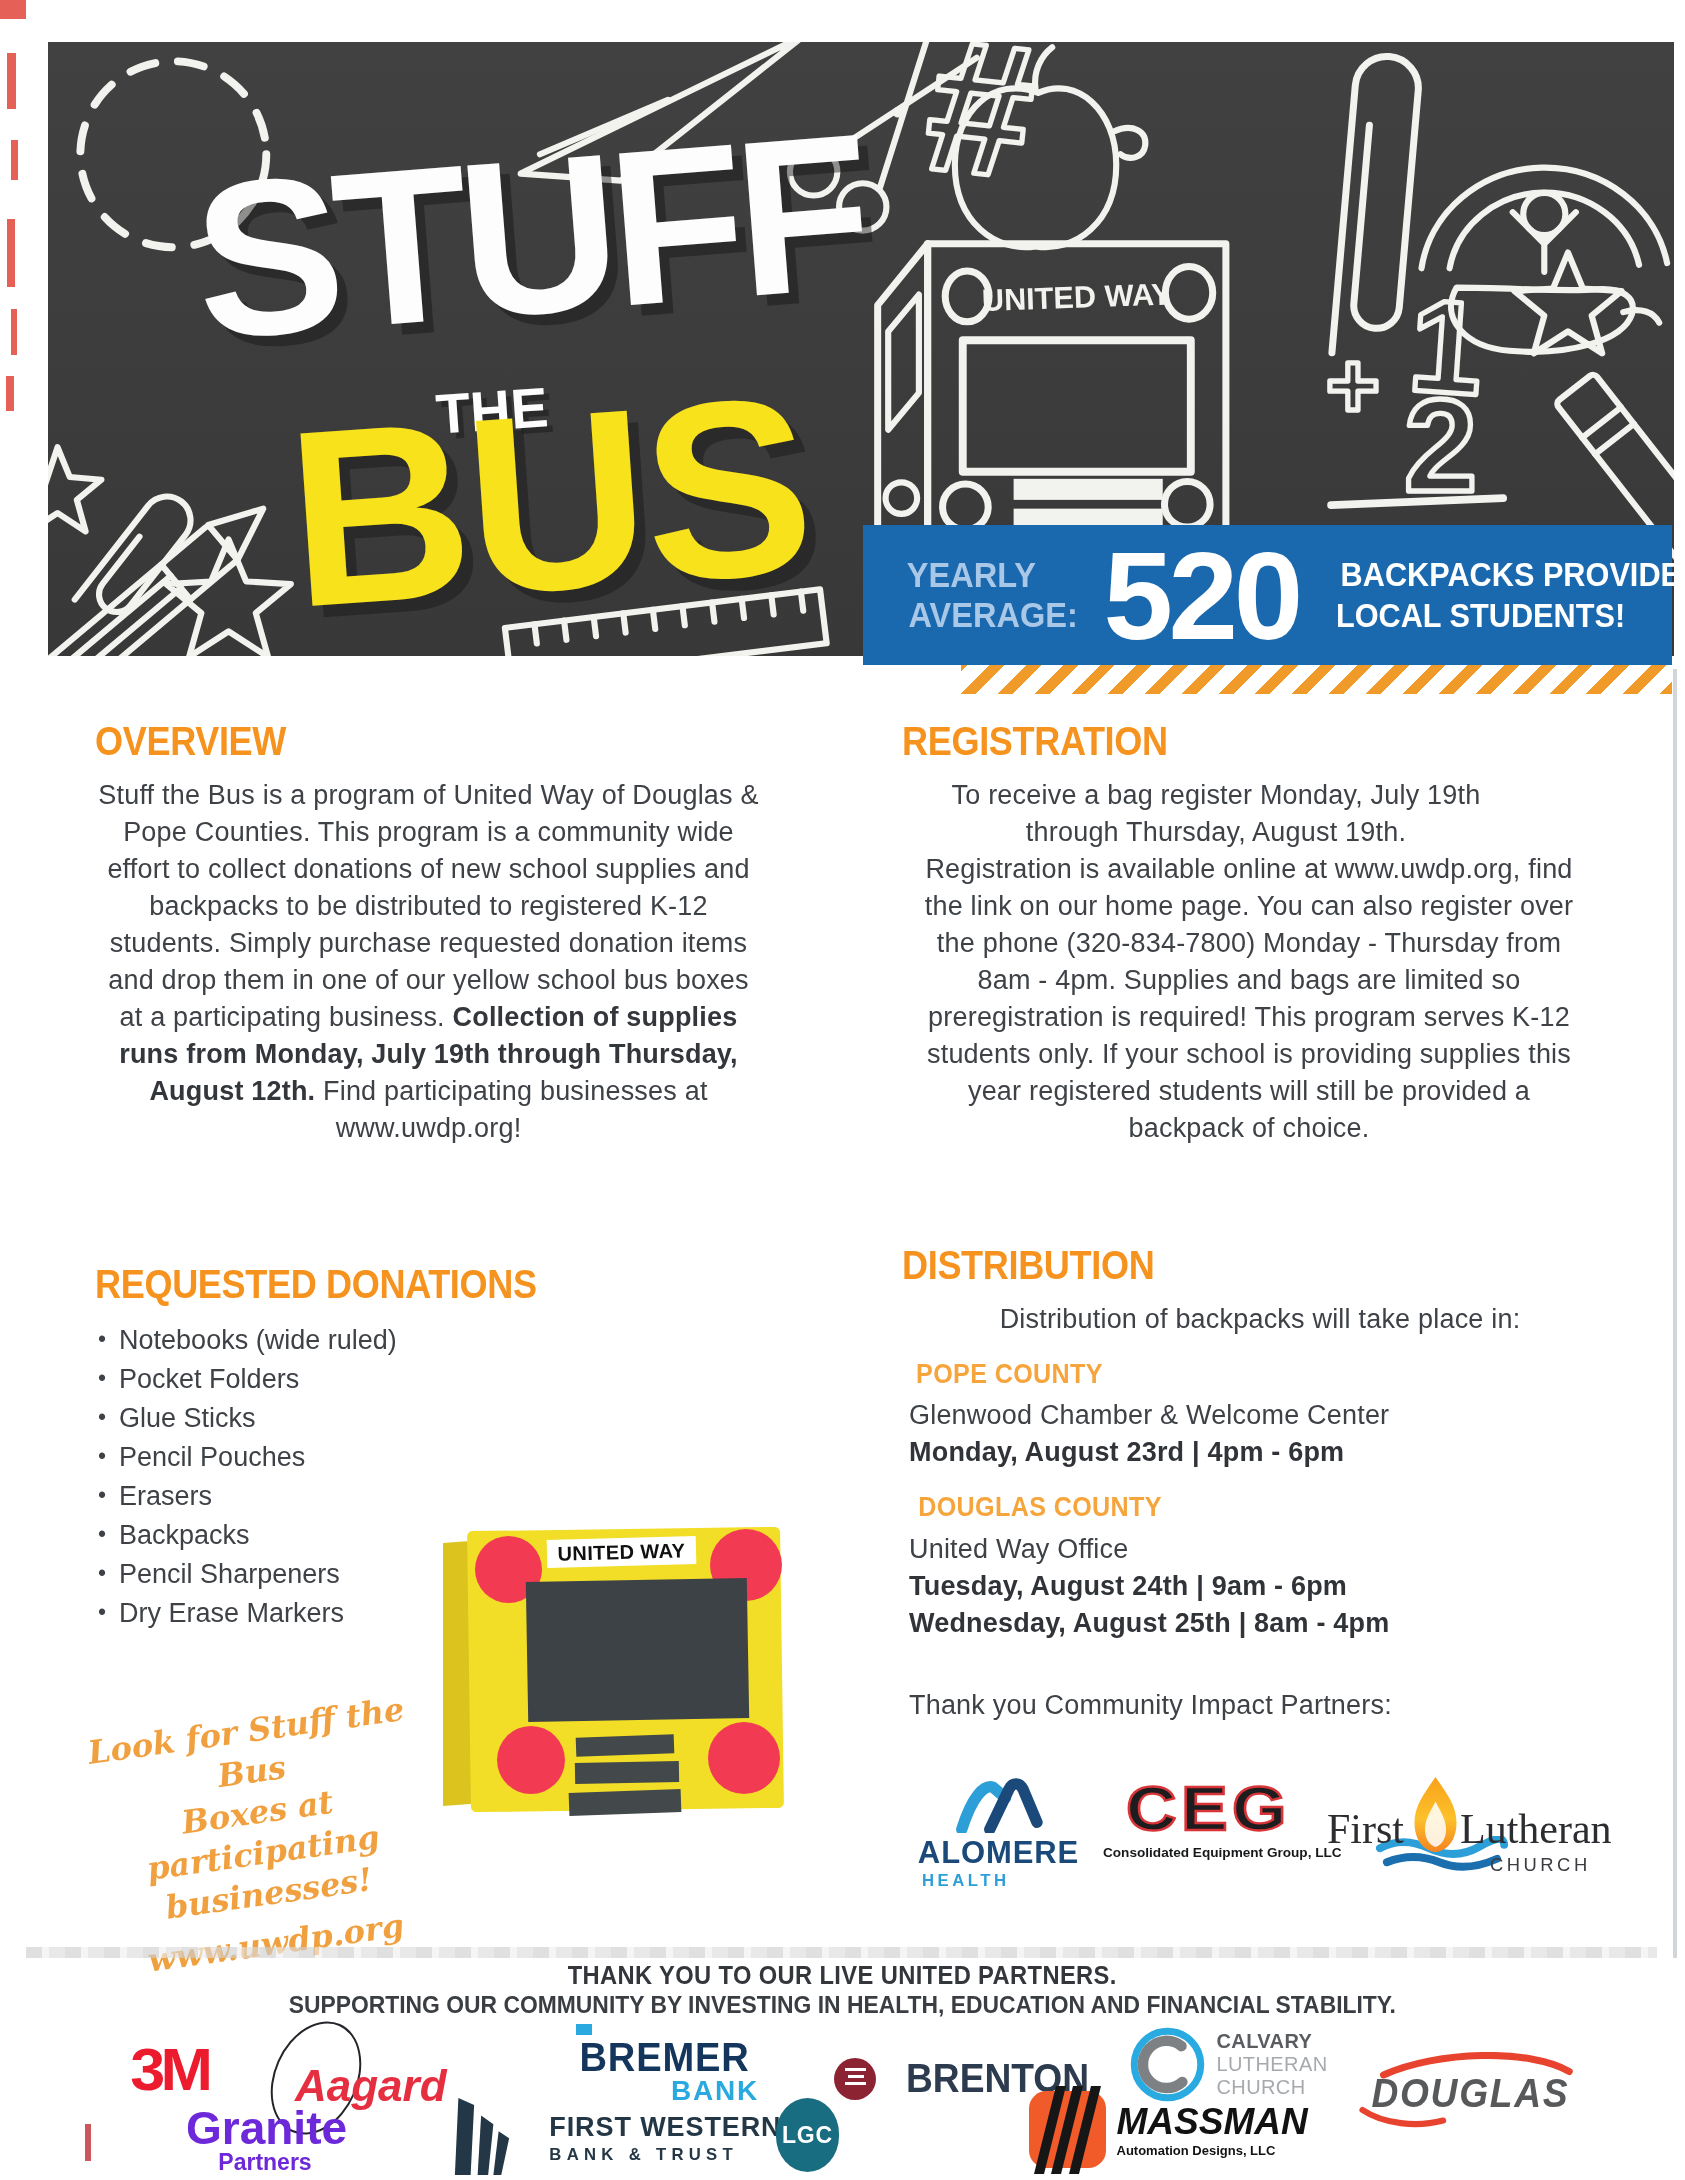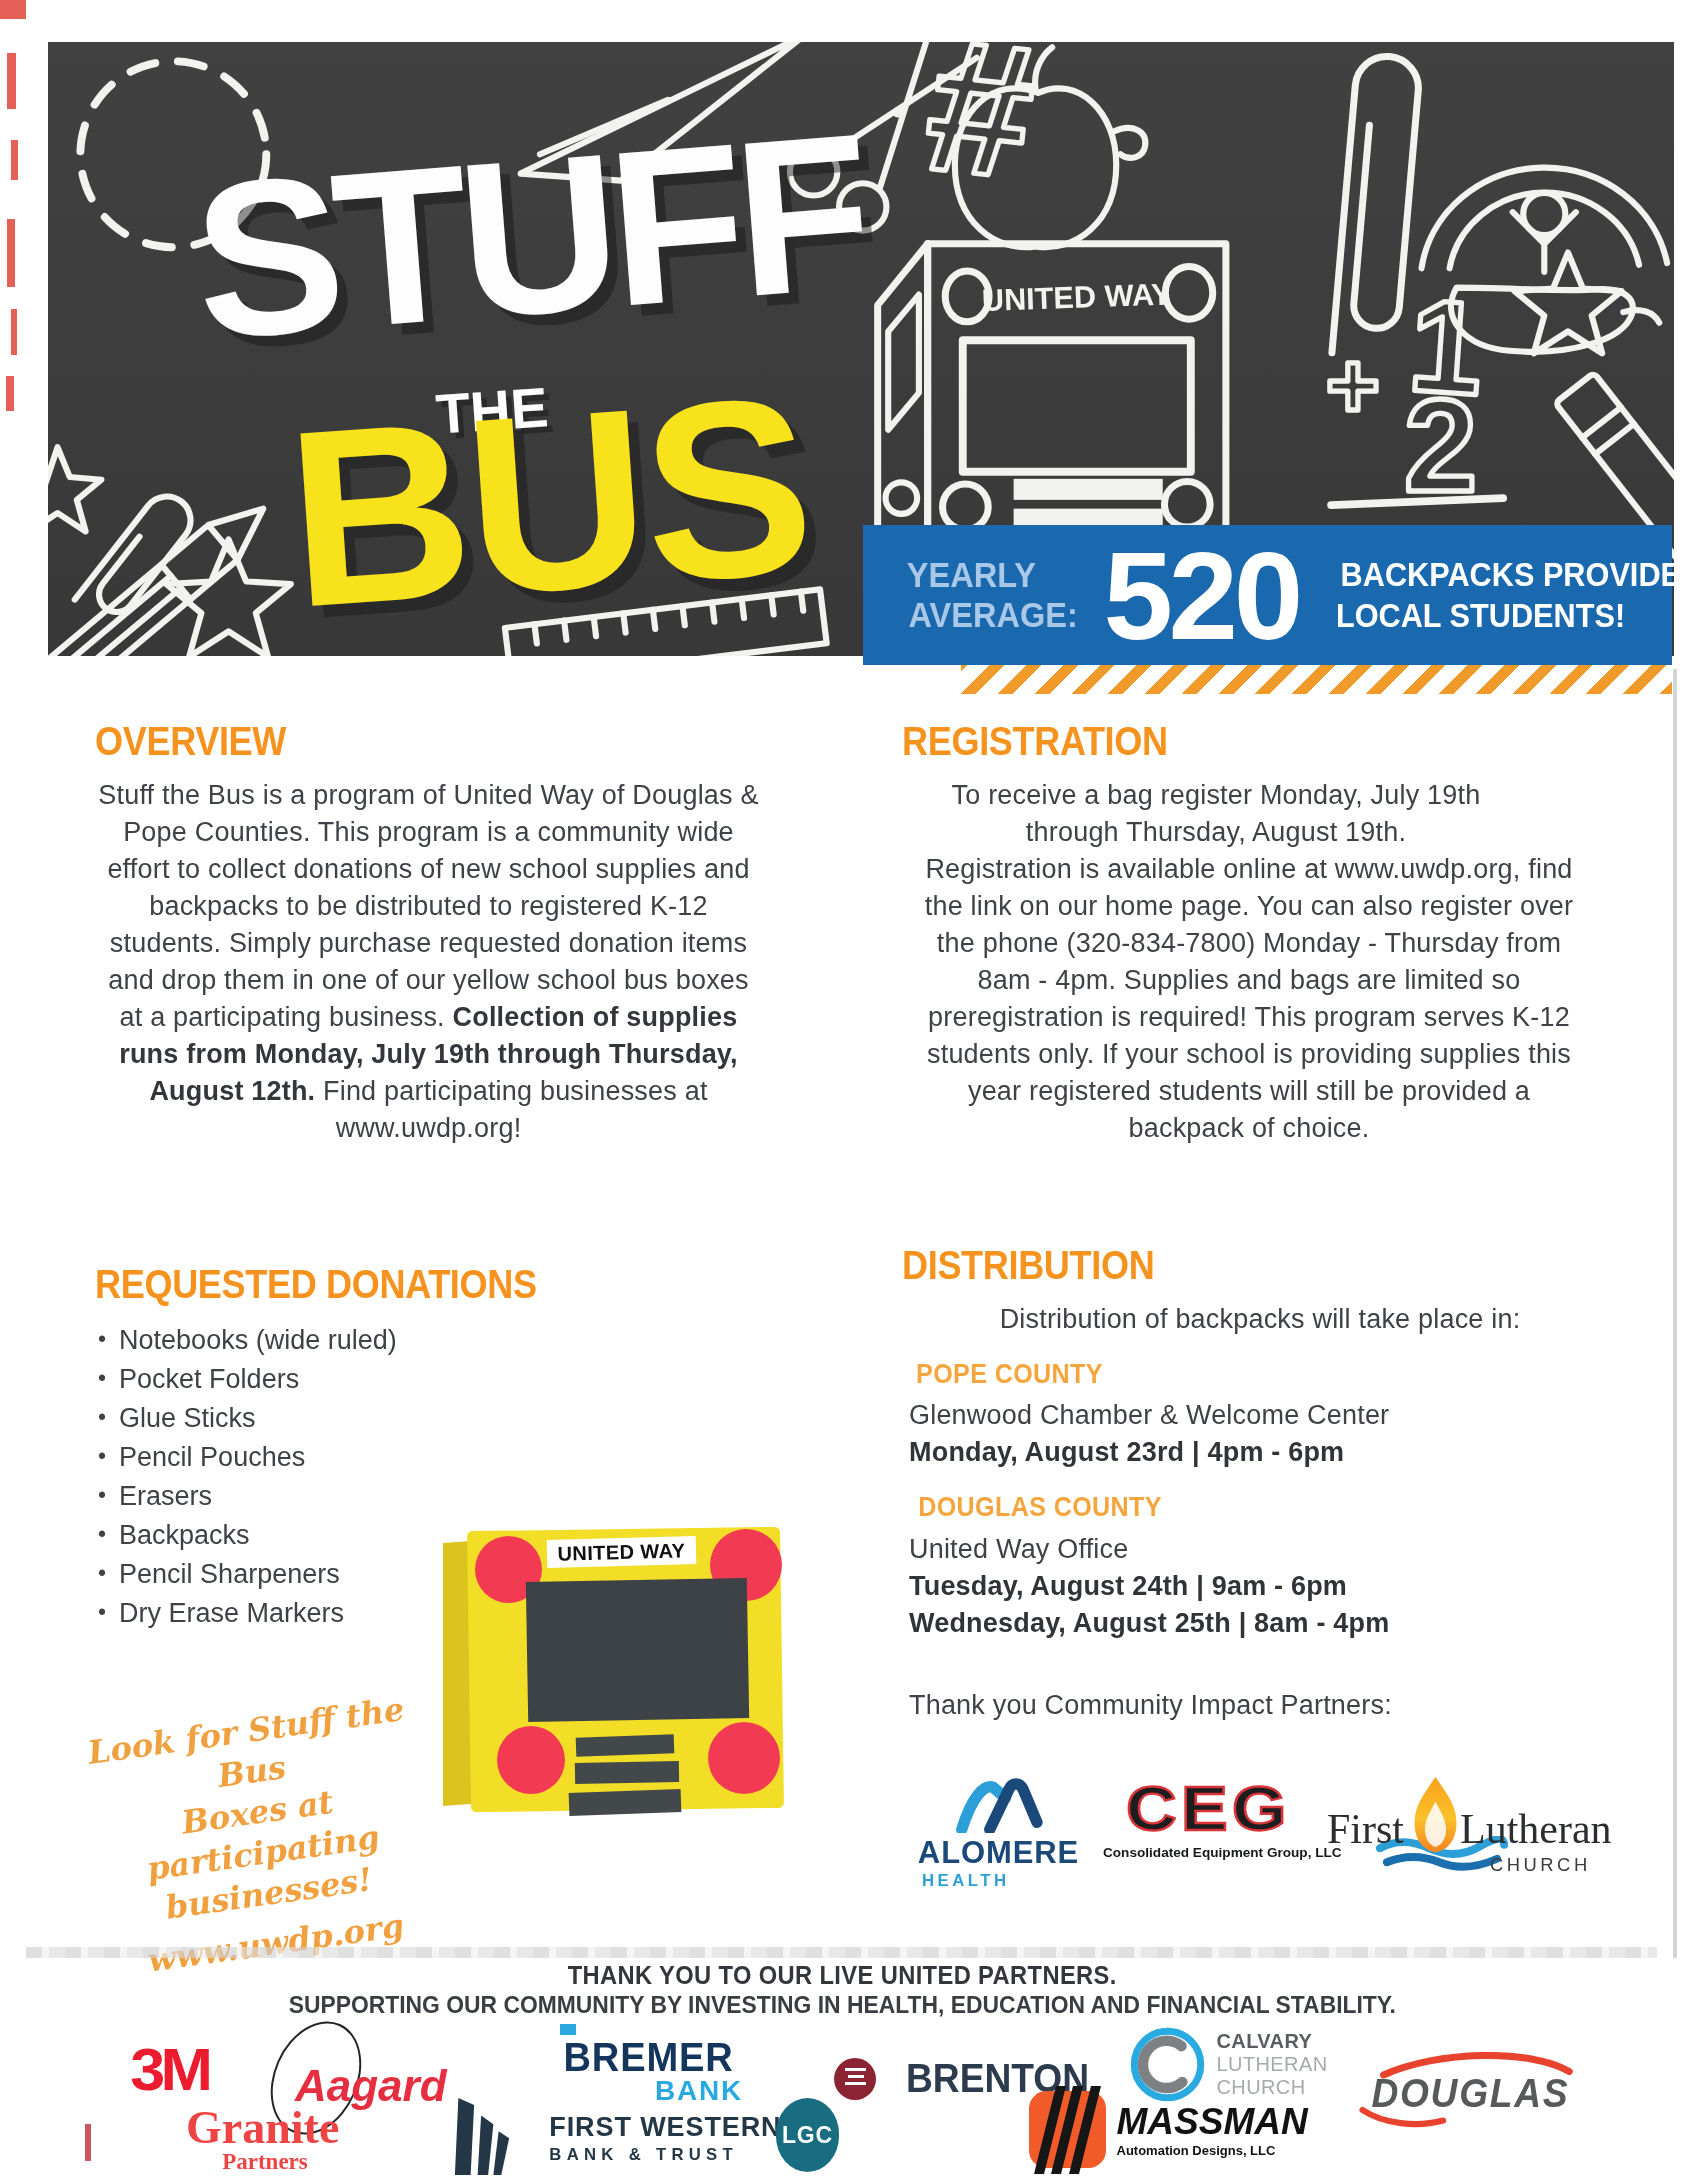--- a/index.html
+++ b/index.html
@@ -67,35 +67,35 @@
   .sep { left:26px; top:1947px; width:1631px; height:10.5px; opacity:.65;
     background:repeating-linear-gradient(90deg,#cfcfcf 0 16px,#efefef 16px 23px,#dcdcdc 23px 39px); }
   .f-line { width:1685px; text-align:center; color:#33363b; font-weight:800; }
   .f1 { top:1961px; font-size:25.5px; letter-spacing:0.4px; }
   .f2 { top:1991px; font-size:24.6px; font-weight:600; color:#3a3d42; }
 
   .logo-3m { left:132px; top:2035px; color:#ed1b2e; font-weight:800; font-size:60px; letter-spacing:-4.4px; transform:scaleX(1.05); }
   .logo-aagard { left:279px; top:2049px; width:176px; height:88px; }
   .logo-aagard .txt { position:absolute; left:16px; top:12.3px; color:#e62e41; font-weight:700; font-style:italic; font-size:44px; }
   .logo-aagard .ell { position:absolute; left:-5.3px; top:-30px; width:84px; height:118px; border:2.6px solid #23252a; border-radius:50%; transform:rotate(24deg); }
-  .logo-bremer { left:557px; top:2024px; width:186px; }
+  .logo-bremer { left:573px; top:2024px; width:186px; }
   .logo-bremer .sq { width:16px; height:10.5px; background:#2aa9e0; margin-left:2.6px; }
   .logo-bremer .nm { color:#14365c; font-weight:800; font-size:41px; letter-spacing:0.9px; line-height:44px; }
   .logo-bremer .sb { color:#2aa9e0; font-weight:800; font-size:28px; letter-spacing:1.8px; text-align:right; margin-top:-3.5px; }
   .logo-brenton { left:834px; top:2056px; display:flex; align-items:center;gap:14px; }
   .brenton-ic { width:42px; height:42px; border-radius:50%; background:#8c2333; position:relative; margin-right:8.8px; }
   .brenton-ic i { position:absolute; left:10.5px; height:2.6px; background:#fff; }
   .logo-brenton .nm { color:#2c3b4d; font-weight:800; font-size:40px; }
   .logo-calvary { left:1129px; top:2026px; display:flex; align-items:center; }
   .logo-calvary .tx { margin-left:10.5px; font-size:20px; line-height:23px; letter-spacing:0.4px; }
   .logo-calvary .c1 { color:#595c60; font-weight:700; }
   .logo-calvary .c2 { color:#a6a9ad; font-weight:500; }
   .logo-douglas { left:1359px; top:2052px; width:219px; height:79px; }
   .logo-douglas .nm { position:absolute; left:5.3px; top:19.3px; color:#58595b; font-weight:800; font-style:italic; font-size:40px; letter-spacing:1.8px; }
-  .logo-granite { left:186px; top:2105px; width:158px; font-family:Liberation Serif, serif; color:#ef4444; }
+  .logo-granite { left:186px; top:2105px; width:158px; font-family:Liberation Sans, sans-serif; color:#6d28d9; }
   .logo-granite .nm { font-size:46px; font-weight:700; line-height:46px; }
   .logo-granite .sb { font-size:23px; font-weight:700; text-align:center; margin-top:-1.8px; }
   .logo-fw { left:453px; top:2098px; display:flex; align-items:flex-start;gap:26px; }
   .logo-fw .tx { margin-left:12.3px; margin-top:14px; color:#243746; }
   .logo-fw .nm { font-weight:800; font-size:27px; letter-spacing:0.9px; }
   .logo-fw .sb { font-weight:600; font-size:16.7px; letter-spacing:5.3px; margin-top:1.8px; }
   .logo-lgc { left:776px; top:2098px; width:63px; height:74px; background:#186e80; border-radius:50% / 48%;
     display:flex; align-items:center; justify-content:center; color:#fff; font-weight:800; font-size:23px; letter-spacing:0.9px; }
   .logo-massman { left:1029px; top:2091px; display:flex; align-items:center; }
   .mm-sq { width:77px; height:77px; background:#f15a29; border-radius:17.6px; position:relative; }

